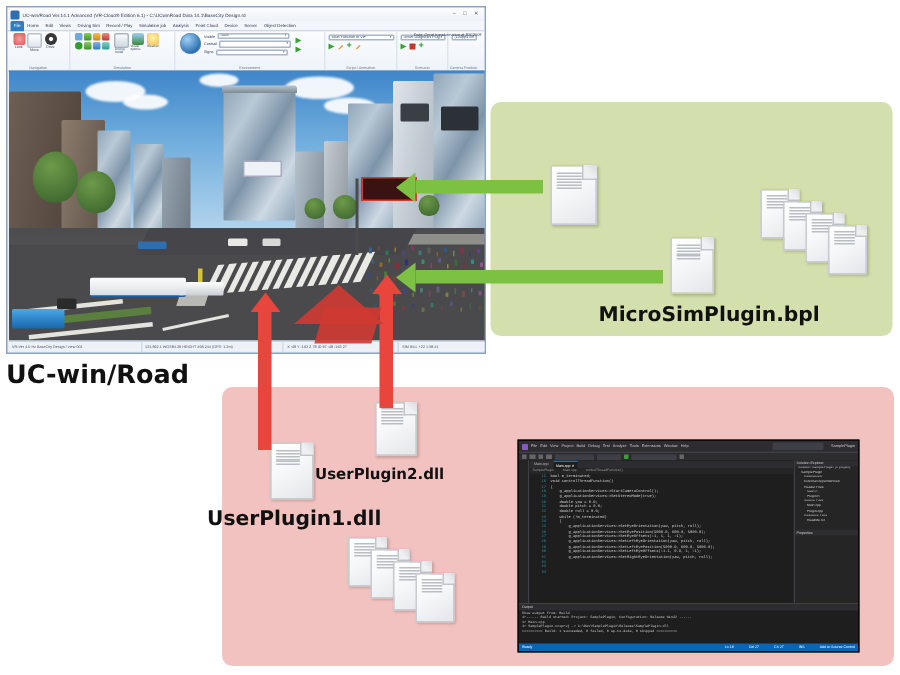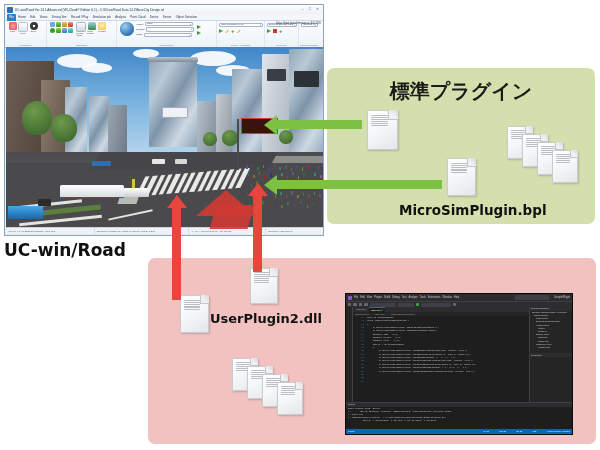--- a/index.html
+++ b/index.html
@@ -554,21 +554,20 @@
       <span class="sb-cell" style="width:28%;">VR-Ver 4.0 Hz   BaseCity Design / view 001</span>
       <span class="sb-cell" style="width:30%;">121.862.1   WGS84.39   HEIGHT 468.244 (GPS: 1.2m)</span>
       <span class="sb-cell" style="width:24%;">X -48  Y -163 Z 78   ID 97 -48 -163 27</span>
       <span class="sb-cell" style="width:18%;border-right:none;">SIM BILL  +22 1.58.41</span>
     </div>
   </div>
 
   <div class="ucwin-label">UC-win/Road</div>
 
   <div class="panel-green">
-    <div class="panel-title" id="green-title">標準プラグイン</div>
 
     <div class="doc" style="left:40px;top:42px;width:31px;height:40px;">
       <div class="page"></div>
       <div class="fold" style="width:9px;height:9px;"></div>
       <div class="lines">
           <b></b>
           <b></b>
           <b></b>
           <b></b>
           <b></b>
@@ -652,34 +651,35 @@
       <div class="fold" style="width:8px;height:8px;"></div>
       <div class="lines">
           <b></b>
           <b></b>
           <b></b>
           <b></b>
           <b></b>
           <b></b>
         </div>
     </div>
+    <div class="filelabel" style="left:-10px;top:80px;font-size:13.5px;">UserPlugin1.dll</div>
 
     <div class="doc" style="left:102px;top:10px;width:28px;height:36px;">
       <div class="page"></div>
       <div class="fold" style="width:8px;height:8px;"></div>
       <div class="lines">
           <b></b>
           <b></b>
           <b></b>
           <b></b>
           <b></b>
           <b></b>
         </div>
     </div>
-    <div class="filelabel" style="left:62px;top:53px;font-size:13px;">UserPlugin2.dll</div>
+    <div class="filelabel" style="left:62px;top:53px;font-size:10px;">UserPlugin2.dll</div>
 
     <div>
       <div class="doc" style="left:84px;top:100px;width:26px;height:33px;">
         <div class="page"></div>
           <div class="fold" style="width:7px;height:7px;"></div>
         <div class="lines">
             <b></b>
             <b></b>
             <b></b>
             <b></b>

